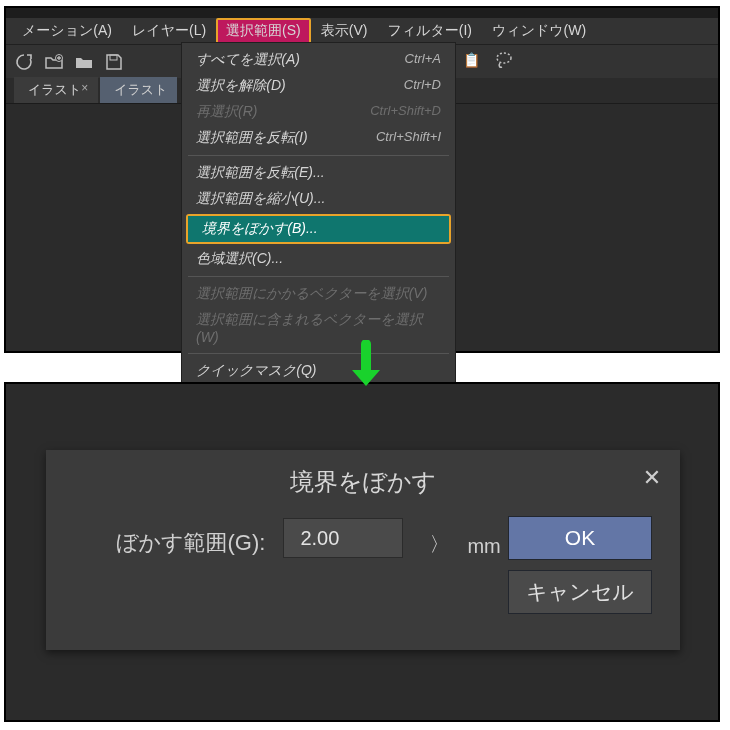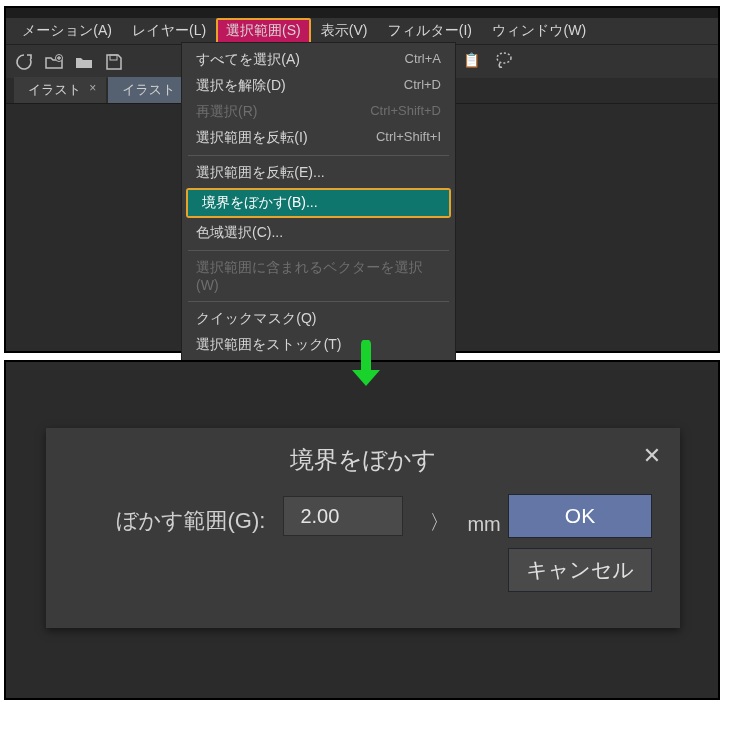--- a/index.html
+++ b/index.html
@@ -68,40 +68,41 @@
     gap: 2px;
     border-bottom: 1px solid #1b1b1b;
   }
   .tab {
     background: #3b3b3b;
     padding: 4px 10px 4px 14px;
     font-size: 13px;
     color: #d0d0d0;
     display: flex;
     align-items: flex-start;
-    gap: 8px;
+    gap: 0;
   }
   .tab .close { color: #aaa; font-size: 12px; }
   .tab.inactive { background: #556070; }
 
   
   .dropdown {
     position: absolute;
     left: 175px; top: 34px;
     width: 275px;
     background: #3b3b3b;
     border: 1px solid #202020;
     padding: 4px 0;
   }
   .dd-item {
     display: flex;
     justify-content: space-between;
     padding: 4px 14px;
     font-size: 14px;
     color: #d6d6d6;
+    font-style: italic;
   }
   .dd-item.disabled { color: #6e6e6e; }
   .dd-item .shortcut { color: #b4b4b4; font-size: 13px; }
   .dd-item.disabled .shortcut { color: #6e6e6e; }
   .dd-sep {
     border-top: 1px solid #555;
     margin: 4px 6px;
   }
   .dd-highlight-wrap {
     margin: 2px 4px;
@@ -117,21 +118,21 @@
   
   .big-arrow {
     position: absolute;
     left: 346px; top: 340px;
     color: #19d22c;
     z-index: 20;
   }
 
   
   #bottom-panel {
-    left: 4px; top: 360px;
+    left: 4px; top: 382px;
     width: 716px; height: 340px;
   }
   .dialog {
     position: absolute;
     left: 40px; top: 66px;
     width: 634px; height: 200px;
     background: #3b3b3b;
     box-shadow: 0 3px 8px rgba(0,0,0,0.5);
   }
   .dialog-title {
@@ -259,29 +260,35 @@
         <span class="shortcut">Ctrl+Shift+D</span>
       </div>
     <div class="dd-item">
         <span>選択範囲を反転(I)</span>
         <span class="shortcut">Ctrl+Shift+I</span>
       </div>
     <div class="dd-sep"></div>
     <div class="dd-item">
         <span>選択範囲を反転(E)...</span>
       </div>
+    <div class="dd-item">
+        <span>選択範囲を縮小(U)...</span>
+      </div>
     <div class="dd-highlight-wrap">
       <div class="dd-item">
           <span>境界をぼかす(B)...</span>
         </div>
     </div>
     <div class="dd-item">
         <span>色域選択(C)...</span>
       </div>
     <div class="dd-sep"></div>
+    <div class="dd-item disabled">
+        <span>選択範囲にかかるベクターを選択(V)</span>
+      </div>
     <div class="dd-item disabled">
         <span>選択範囲に含まれるベクターを選択(W)</span>
       </div>
     <div class="dd-sep"></div>
     <div class="dd-item">
         <span>クイックマスク(Q)</span>
       </div>
     <div class="dd-item">
         <span>選択範囲をストック(T)</span>
       </div>

